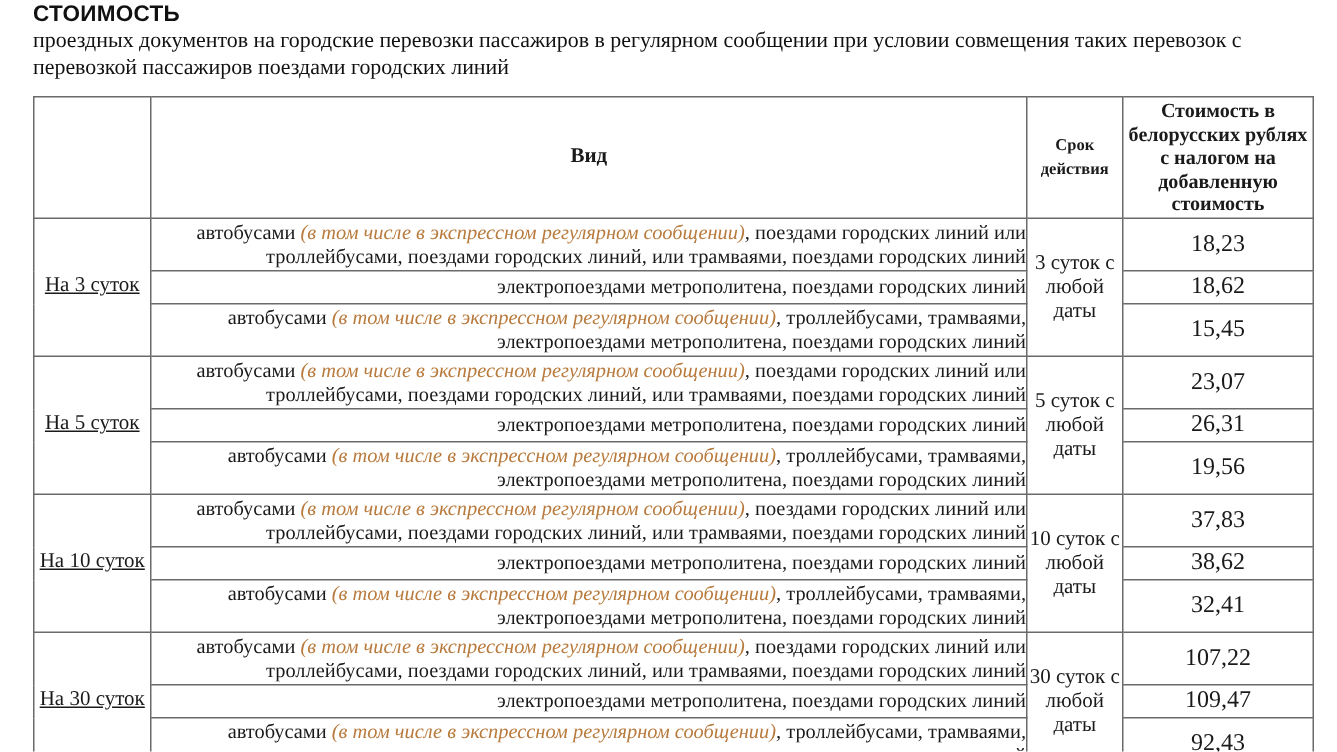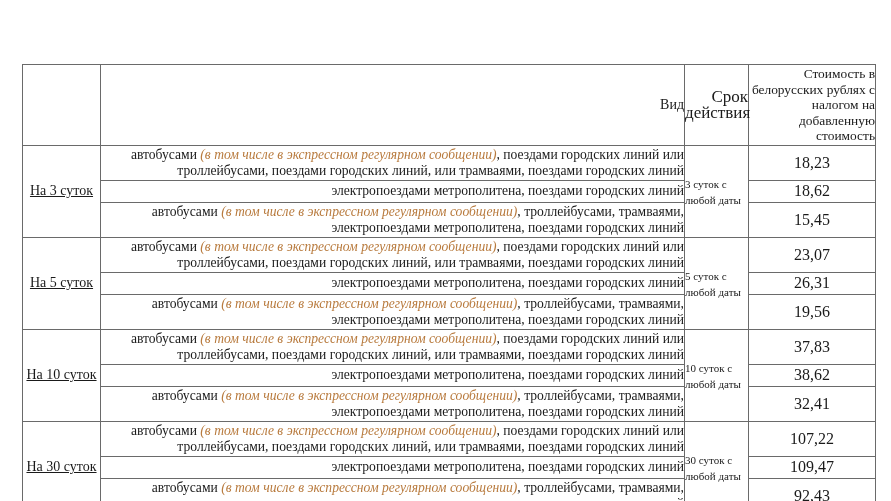--- a/index.html
+++ b/index.html
@@ -71,51 +71,51 @@
   }
 
   
   col.c-term   { width: 78px; }
   col.c-kind   { width: 584px; }
   col.c-valid  { width: 64px; }
   col.c-price  { width: 127px; }
 
   
   thead th {
-    text-align: right;
-    font-weight: normal;
+    text-align: center;
+    font-weight: bold;
     height: 80px;
   }
   th.h-kind {
     font-size: 14px;
   }
   th.h-valid {
-    font-size: 17px;
+    font-size: 11px;
     line-height: 16px;
   }
   th.h-price {
     font-size: 13.4px;
     line-height: 15.4px;
     padding: 0 4px;
   }
 
   
   td.term {
     text-align: center;
     font-size: 14px;
     line-height: 16.6px;
     text-decoration: underline;
   }
   td.kind {
     text-align: right;
     padding: 1px 4px 2px 5px;
   }
   td.valid {
-    text-align: left;
-    font-size: 11px;
+    text-align: center;
+    font-size: 14px;
     line-height: 16px;
   }
   td.price {
     text-align: center;
     font-size: 16px;
   }
 
   .em {
     font-style: italic;
     color: #b87a3d;
@@ -124,20 +124,24 @@
   
   tr.r-a td { height: 34px; }
   tr.r-b td { height: 21px; }
   tr.r-c td { height: 34px; }
 </style>
 </head>
 <body>
 
 <div class="page">
 
+  <div class="heading">
+    <div class="doc-title">СТОИМОСТЬ</div>
+    <div class="doc-subtitle">проездных документов на городские перевозки пассажиров в регулярном сообщении при условии совмещения таких перевозок с перевозкой пассажиров поездами городских линий</div>
+  </div>
 
   <div class="tbl-wrap">
     <table class="price">
       <colgroup>
         <col class="c-term">
         <col class="c-kind">
         <col class="c-valid">
         <col class="c-price">
       </colgroup>
       <thead>

